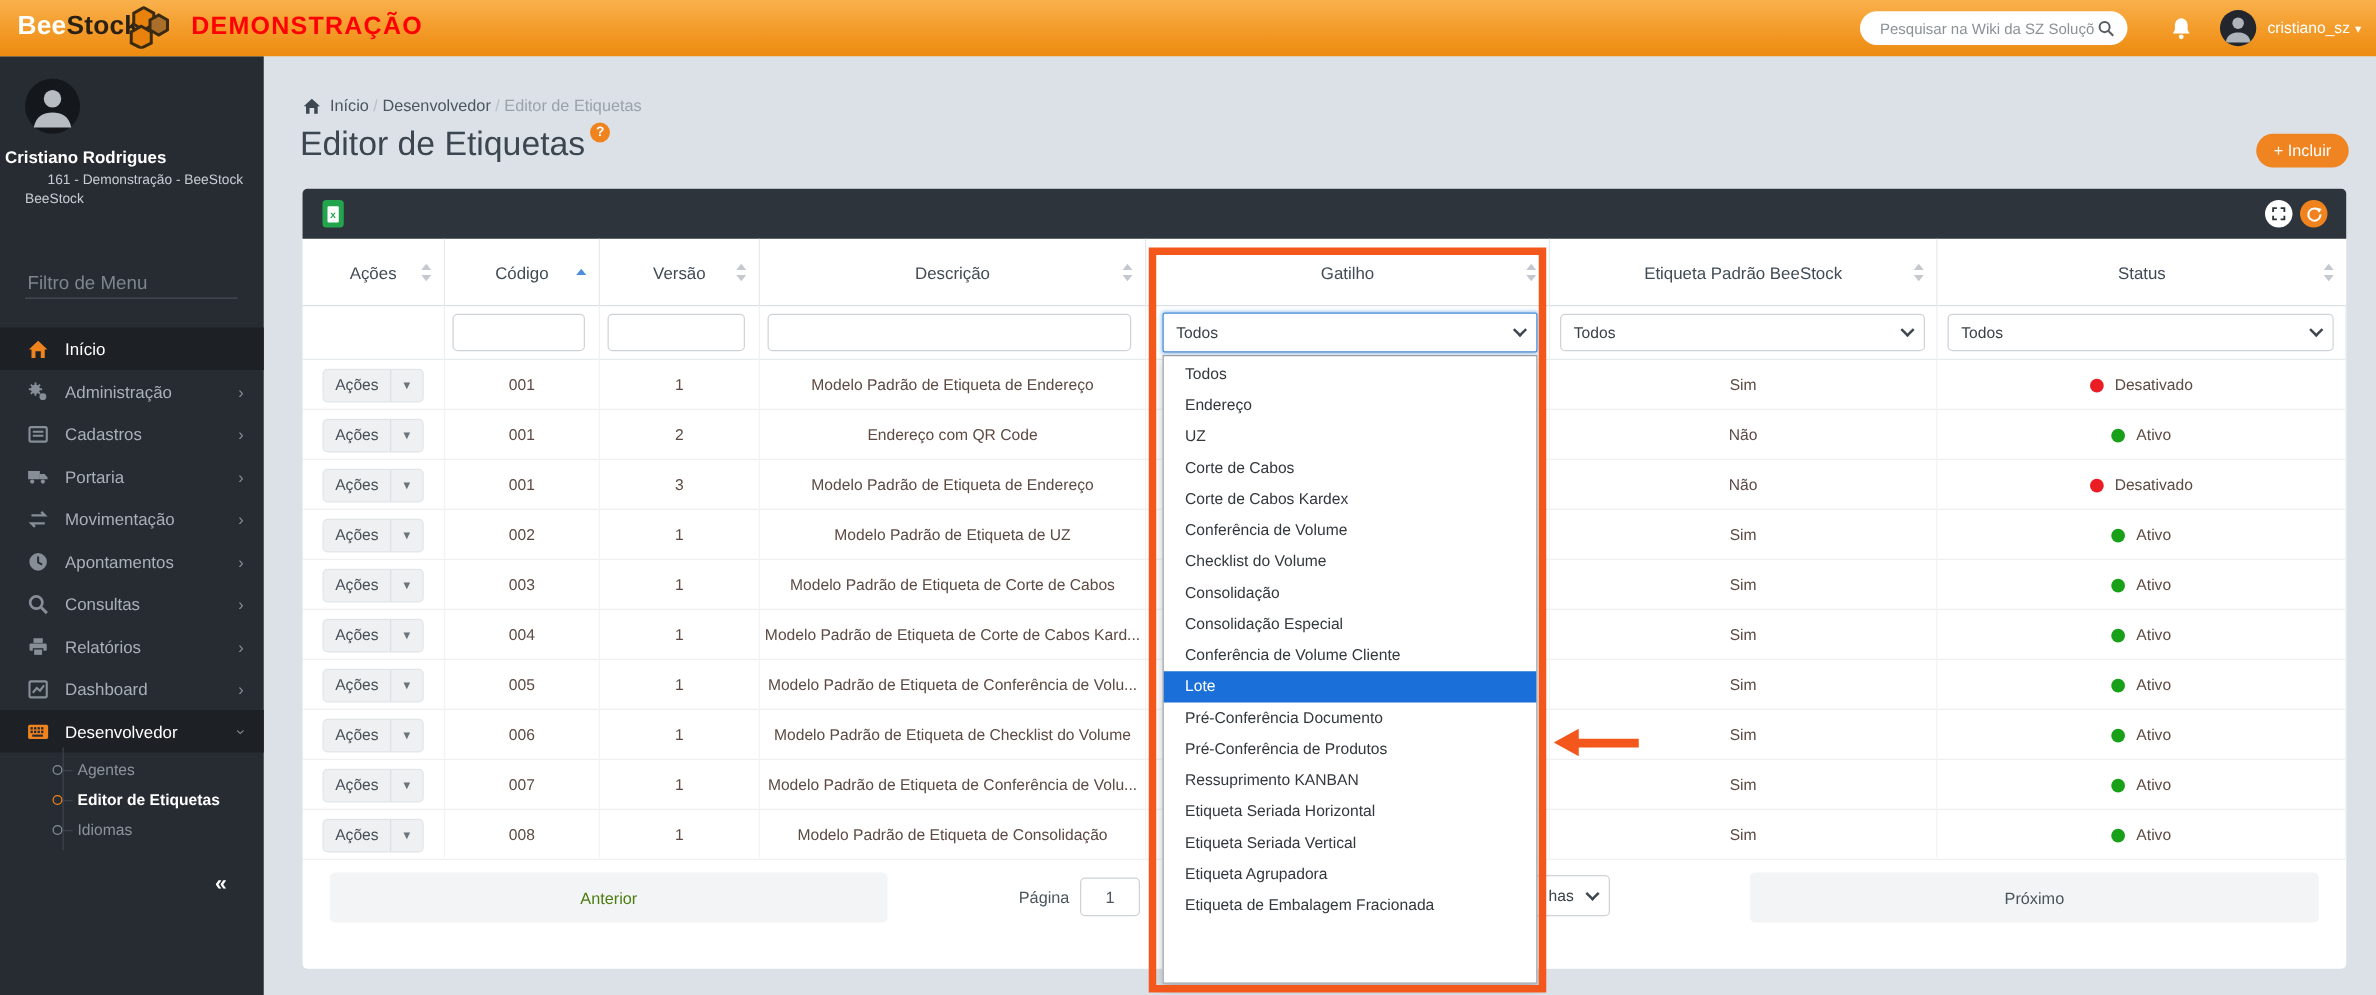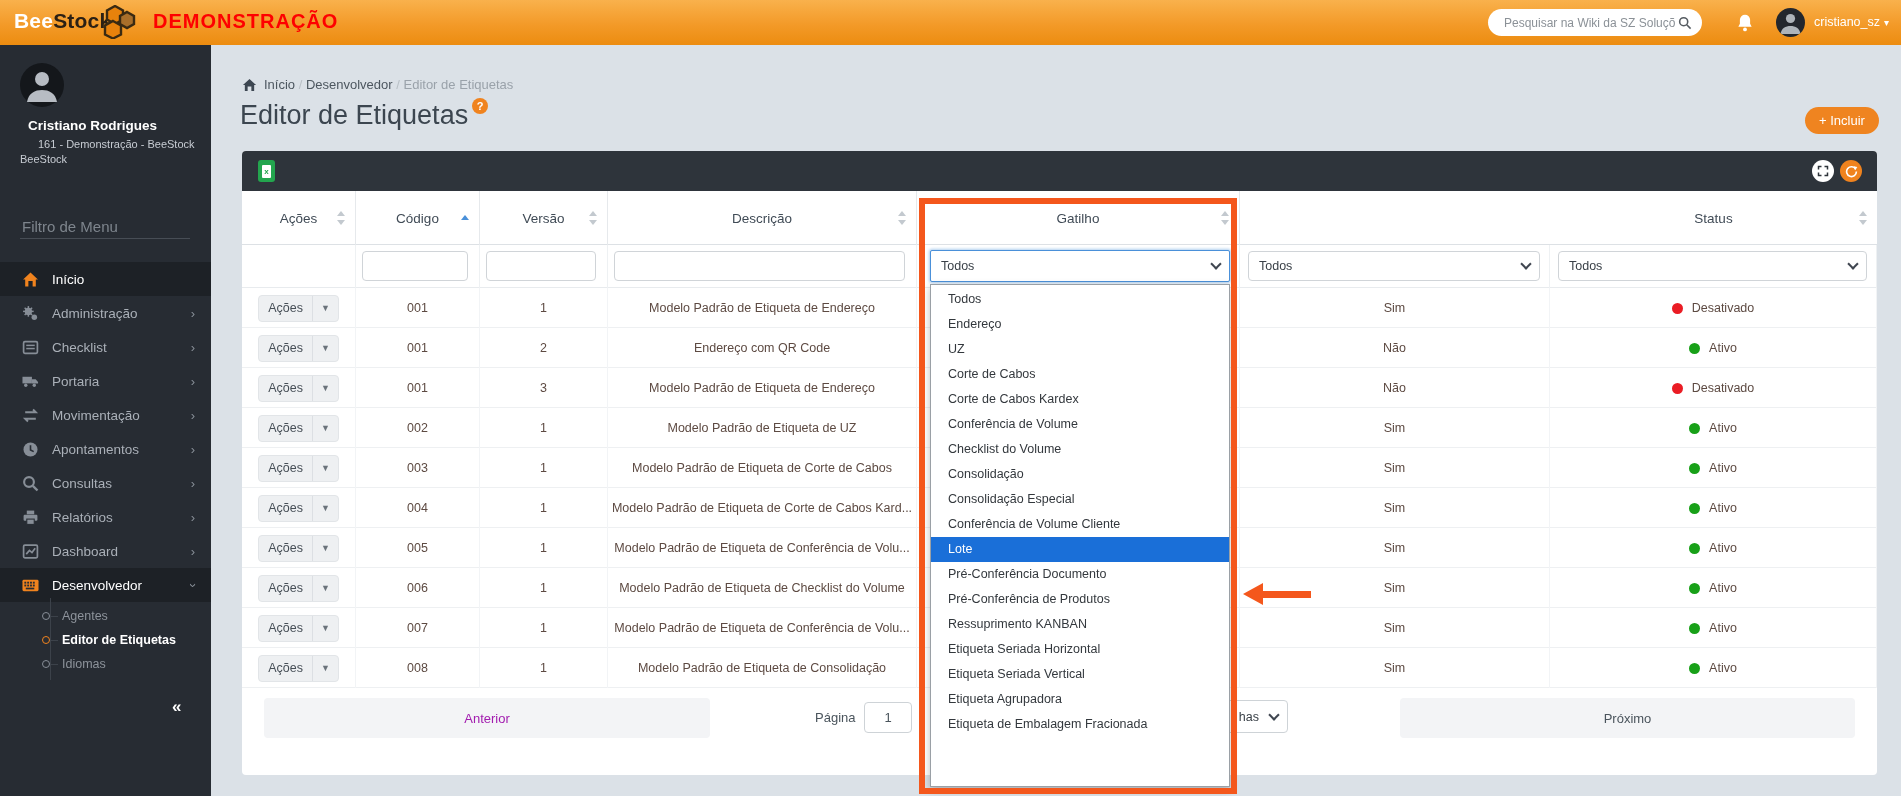--- a/index.html
+++ b/index.html
@@ -22,21 +22,21 @@
   .bell{position:absolute;left:1736px;top:13px;width:18px;height:20px;color:#fff;}
   .avatar{position:absolute;left:1776px;top:8px;width:29px;height:29px;border-radius:50%;background:#23272d;overflow:hidden;
     display:flex;align-items:center;justify-content:center;}
   .topbar-user{position:absolute;left:1814px;top:15px;font-size:12.5px;color:#fff;}
   .topbar-user .caret{font-size:10px;margin-left:4px;}
 
   
   .sidebar{position:absolute;left:0;top:45px;width:211px;height:751px;background:#272c33;z-index:15;}
   .side-avatar{position:absolute;left:20px;top:18px;width:44px;height:44px;border-radius:50%;background:#14171b;
     display:flex;align-items:center;justify-content:center;color:#b7bcc3;}
-  .side-name{position:absolute;left:28px;top:73px;font-size:13.5px;font-weight:bold;color:#ffffff;}
+  .side-name{position:absolute;left:4px;top:73px;font-size:13.5px;font-weight:bold;color:#ffffff;}
   .side-line2{position:absolute;left:20px;top:93px;font-size:11px;color:#c7ccd3;margin-left:18px;}
   .side-line3{position:absolute;left:20px;top:108px;font-size:11px;color:#c7ccd3;}
   .menu-filter{position:absolute;left:20px;top:170px;width:170px;height:24px;background:transparent;border:none;
     border-bottom:1px solid #474d55;color:#e3e6ea;font-size:15px;outline:none;font-family:inherit;}
   .menu-filter::placeholder{color:#7e858d;}
   #menu{position:absolute;left:0;top:217px;width:211px;}
   .menu-item{position:relative;height:34px;display:flex;align-items:center;padding-left:22px;cursor:pointer;}
   .menu-item .mi-icon{width:17px;height:17px;margin-right:13px;color:#878e97;flex:0 0 17px;}
   .menu-item .mi-label{font-size:13.5px;color:#aab0b8;}
   .menu-item .mi-chev{position:absolute;right:16px;color:#878e97;font-size:13px;}
@@ -102,21 +102,21 @@
   .td{position:absolute;top:0;height:40px;display:flex;align-items:center;justify-content:center;
     font-size:12.5px;color:#5d4a42;border-right:1px solid #f2f4f6;text-align:center;}
   .actions-btn{display:flex;align-items:center;height:27px;background:#eef0f2;border:1px solid #e2e5e8;border-radius:4px;
     cursor:pointer;overflow:hidden;}
   .actions-btn .lbl{padding:0 9px;font-size:12.5px;color:#474f57;}
   .actions-btn .dd{padding:0 8px;border-left:1px solid #dcdfe3;font-size:9px;color:#6b737b;height:100%;display:flex;align-items:center;}
   .status-dot{width:11px;height:11px;border-radius:50%;margin-right:9px;flex:0 0 11px;}
 
   
   .pg-prev{position:absolute;left:22px;top:547px;width:446px;height:40px;background:#f3f4f6;border:none;border-radius:4px;
-    font-size:13px;color:#a21caf;font-family:inherit;cursor:pointer;}
+    font-size:13px;color:#4d7c0f;font-family:inherit;cursor:pointer;}
   .pg-label{position:absolute;left:573px;top:559px;font-size:13px;color:#4a545c;}
   .pg-input{position:absolute;left:622px;top:551px;width:48px;height:31px;border:1px solid #ced3d7;border-radius:4px;
     text-align:center;font-size:13px;color:#4a545c;outline:none;font-family:inherit;}
   .pg-rows-select{position:absolute;left:908px;top:549px;width:138px;height:33px;border:1px solid #ced3d7;border-radius:4px;
     background:#fff;z-index:3;display:flex;align-items:center;justify-content:flex-end;padding-right:28px;
     font-size:12.5px;color:#3a4148;cursor:pointer;}
   .pg-next{position:absolute;left:1158px;top:547px;width:455px;height:40px;background:#f3f4f6;border:none;border-radius:4px;
     font-size:13px;color:#4a545c;font-family:inherit;cursor:pointer;}
 
   
@@ -211,21 +211,21 @@
           <span class="mi-chev">›</span>
         </div>
         <div class="menu-item">
           <span class="mi-icon">
             <svg class="ic" viewBox="0 0 16 16">
               <rect x="1.5" y="2.5" width="13" height="11" rx="1.2" fill="none" stroke="currentColor" stroke-width="1.6"></rect>
               <line x1="4" y1="6" x2="12" y2="6" stroke="currentColor" stroke-width="1.4"></line>
               <line x1="4" y1="9" x2="12" y2="9" stroke="currentColor" stroke-width="1.4"></line>
             </svg>
           </span>
-          <span class="mi-label">Checklist</span>
+          <span class="mi-label">Cadastros</span>
           <span class="mi-chev">›</span>
         </div>
         <div class="menu-item">
           <span class="mi-icon">
             <svg class="ic" viewBox="0 0 18 14">
               <rect x="0.5" y="2" width="10" height="7" fill="currentColor"></rect>
               <path d="M10.5 4.5h4l2.5 3V9h-6.5z" fill="currentColor"></path>
               <circle cx="4" cy="11" r="1.8" fill="currentColor"></circle>
               <circle cx="13" cy="11" r="1.8" fill="currentColor"></circle>
             </svg>
@@ -373,20 +373,27 @@
         </div>
         <div class="th" style="left: 366px; width: 309px;">
           <span>Descrição</span>
           <span class="sort">
             <i class="up"></i>
             <i class="dn"></i>
           </span>
         </div>
         <div class="th" style="left: 675px; width: 323px;">
           <span>Gatilho</span>
+          <span class="sort">
+            <i class="up"></i>
+            <i class="dn"></i>
+          </span>
+        </div>
+        <div class="th" style="left: 998px; width: 310px;">
+          <span>Etiqueta Padrão BeeStock</span>
           <span class="sort">
             <i class="up"></i>
             <i class="dn"></i>
           </span>
         </div>
         <div class="th" style="left: 1308px; width: 327px;">
           <span>Status</span>
           <span class="sort">
             <i class="up"></i>
             <i class="dn"></i>

